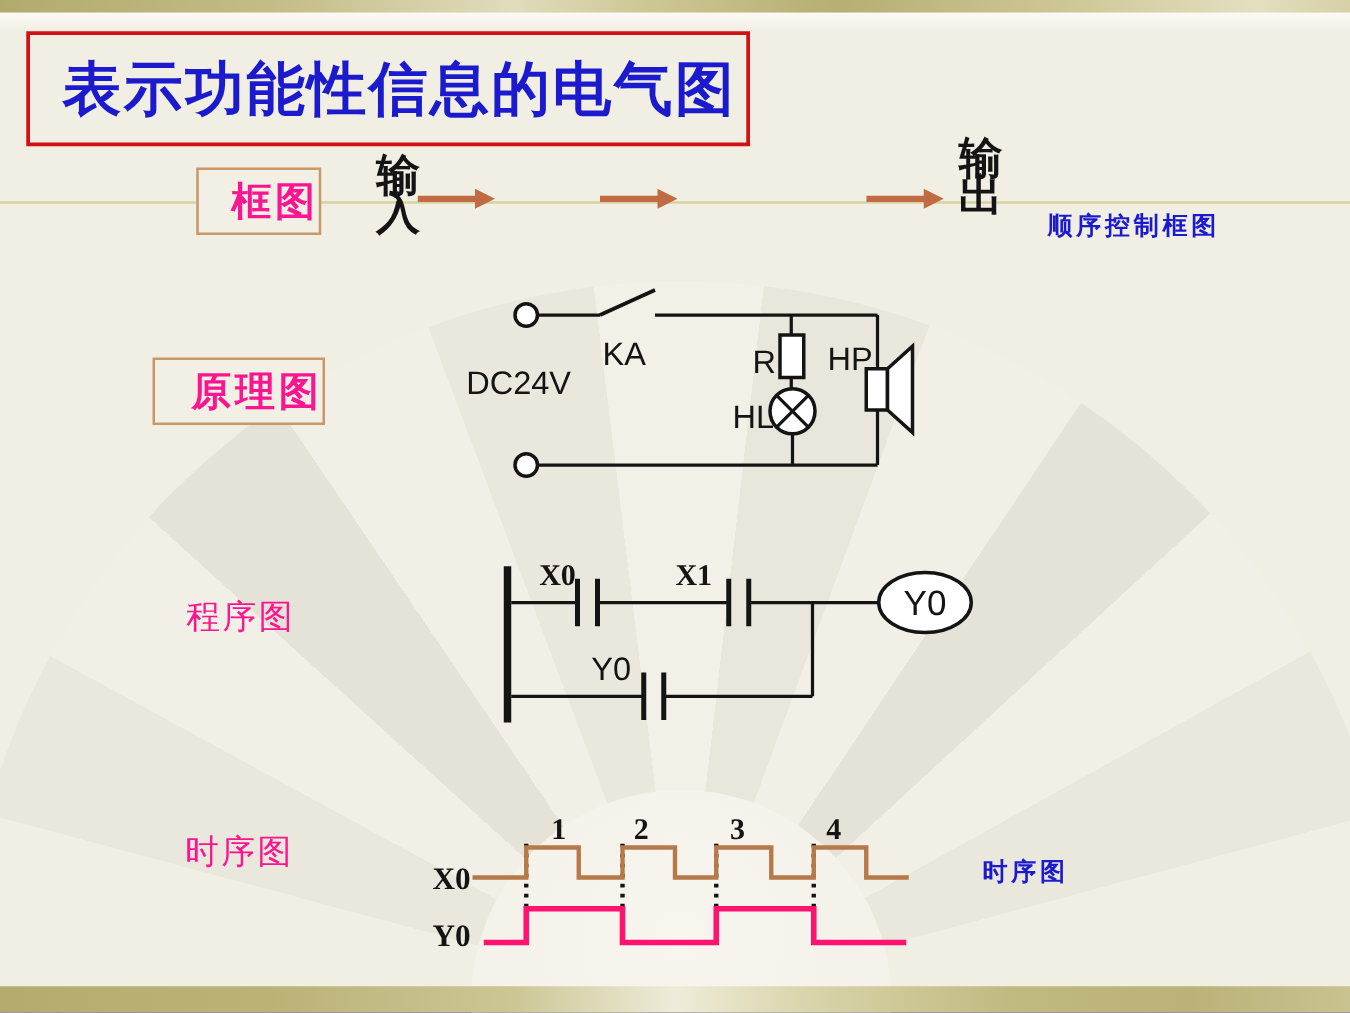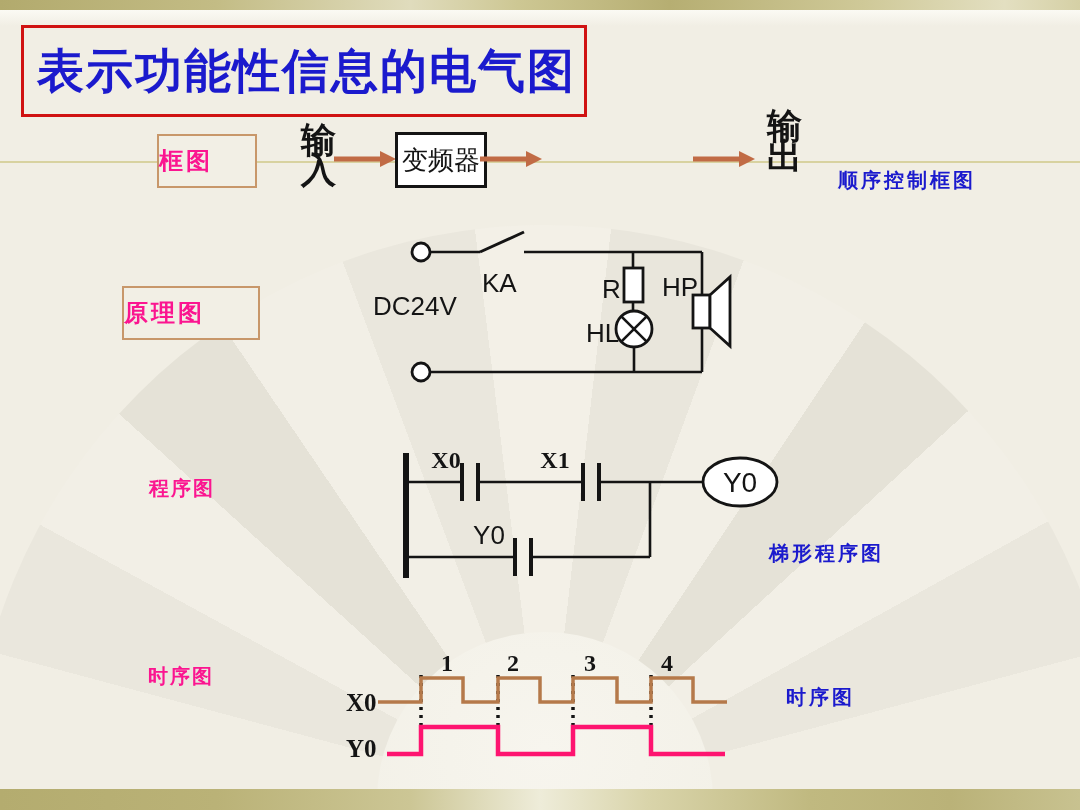--- a/index.html
+++ b/index.html
@@ -24,29 +24,29 @@
     background:conic-gradient(from -75deg,
       #eae7dd 0deg 13.6deg,#f2efe6 13.6deg 27.2deg,#e5e2d7 27.2deg 40.8deg,
       #f2efe6 40.8deg 54.4deg,#eae7dd 54.4deg 68deg,#f3f0e7 68deg 81.6deg,
       #e9e6dc 81.6deg 95.2deg,#f2efe6 95.2deg 108.8deg,#e5e2d7 108.8deg 122.4deg,
       #f2efe6 122.4deg 136deg,#eae7dd 136deg 150deg,transparent 150deg 360deg);}
   .fan-hub{position:absolute;left:377px;top:632px;width:336px;height:336px;border-radius:50%;z-index:0;
     background:radial-gradient(circle at 50% 35%,#f7f5ee 0%,#f3f1e8 70%,#f1eee4 100%);}
   .hline{position:absolute;left:0;top:161px;width:1080px;height:2px;background:#d8d2a0;z-index:1;}
   
   .title-box{position:absolute;left:21px;top:25px;width:560px;height:86px;z-index:2;
-    border:3px solid var(--title-border-red);background:#f1eee4;display:flex;align-items:center;}
+    border:3px solid var(--title-border-red);background:#f1eee4;display:flex;align-items:center;padding-left:13px;}
   .title-text{font-family:"Liberation Serif","DejaVu Serif",serif;font-weight:bold;
     font-size:47px;color:var(--title-blue);padding-left:13px;letter-spacing:2px;white-space:nowrap;}
   
   .row-label-box{position:absolute;z-index:2;border:2px solid var(--label-border-tan);
     background:#f2efe5;color:var(--label-pink);font-family:"Liberation Serif","DejaVu Serif",serif;
-    font-weight:bold;font-size:24px;text-align:left;letter-spacing:3px;}
+    font-weight:bold;font-size:32px;text-align:right;letter-spacing:3px;}
   .row-label{position:absolute;z-index:2;color:var(--label-pink);
-    font-family:"Liberation Serif","DejaVu Serif",serif;font-weight:bold;font-size:20px;letter-spacing:2px;}
+    font-family:"Liberation Serif","DejaVu Serif",serif;font-weight:normal;font-size:27px;letter-spacing:2px;}
   
   .caption{position:absolute;z-index:2;color:var(--caption-blue);font-weight:bold;
     font-family:"Liberation Serif","DejaVu Serif",serif;font-size:20px;letter-spacing:3px;white-space:nowrap;}
   
   .io-label{position:absolute;z-index:2;width:32px;font-family:"Liberation Serif","DejaVu Serif",serif;
     font-weight:bold;font-size:35px;line-height:30px;color:var(--ink);word-break:break-all;}
   .block-box{position:absolute;top:132px;height:50px;z-index:2;border:3px solid var(--ink);background:#fff;
     display:flex;align-items:center;justify-content:center;
     font-family:"Liberation Serif","DejaVu Serif",serif;font-size:26px;color:var(--ink);white-space:nowrap;}
   .flow-arrow{position:absolute;z-index:2;}
@@ -79,21 +79,20 @@
   <div class="title-box">
     <div class="title-text">表示功能性信息的电气图</div>
   </div>
 
   <div class="row-label-box" style="left:157px;top:134px;width:96px;height:50px;line-height:50px;">框图</div>
   <div class="io-label" style="left:301px;top:126px;">输入</div>
   <svg class="flow-arrow" style="left:334px;top:148px;" width="62" height="22">
     <line class="arrowline" x1="0" y1="11" x2="47" y2="11"></line>
     <polygon class="arrowhead" points="46,3 62,11 46,19"></polygon>
   </svg>
-  <div class="block-box" style="left:395px;width:86px;">变频器</div>
   <svg class="flow-arrow" style="left:480px;top:148px;" width="62" height="22">
     <line class="arrowline" x1="0" y1="11" x2="47" y2="11"></line>
     <polygon class="arrowhead" points="46,3 62,11 46,19"></polygon>
   </svg>
   <svg class="flow-arrow" style="left:693px;top:148px;" width="62" height="22">
     <line class="arrowline" x1="0" y1="11" x2="47" y2="11"></line>
     <polygon class="arrowhead" points="46,3 62,11 46,19"></polygon>
   </svg>
   <div class="io-label" style="left:767px;top:112px;">输出</div>
   <div class="caption" style="left:838px;top:167px;">顺序控制框图</div>
@@ -138,21 +137,20 @@
     <text class="svglabel" style="font-size:28px" x="345" y="49" text-anchor="middle">Y0</text>
     <line class="wire" x1="255" y1="39" x2="255" y2="114"></line>
     <line class="wire" x1="14" y1="114" x2="120" y2="114"></line>
     <line class="wire wire-contact" x1="120" y1="95" x2="120" y2="133"></line>
     <line class="wire wire-contact" x1="136" y1="95" x2="136" y2="133"></line>
     <line class="wire" x1="136" y1="114" x2="255" y2="114"></line>
     <text class="svglabel-serif" x="51" y="25" text-anchor="middle">X0</text>
     <text class="svglabel-serif" x="160" y="25" text-anchor="middle">X1</text>
     <text class="svglabel" x="94" y="101" text-anchor="middle">Y0</text>
   </svg>
-  <div class="caption" style="left:769px;top:540px;">梯形程序图</div>
 
   <div class="row-label" style="left:148px;top:663px;">时序图</div>
   <svg class="diagram" style="left:340px;top:645px;" width="440" height="125">
     <line class="dots" x1="81" y1="30" x2="81" y2="110"></line>
     <line class="dots" x1="158" y1="30" x2="158" y2="110"></line>
     <line class="dots" x1="233" y1="30" x2="233" y2="110"></line>
     <line class="dots" x1="311" y1="30" x2="311" y2="110"></line>
     <polyline class="wave-x0" points="38,57 81,57 81,33 123,33 123,57 158,57 158,33 200,33 200,57 233,57 233,33 277,33 277,57 311,57 311,33 353,33 353,57 387,57"></polyline>
     <polyline class="wave-y0" points="47,109 81,109 81,82 158,82 158,109 233,109 233,82 311,82 311,109 385,109"></polyline>
     <text class="svglabel-serif" x="107" y="26" text-anchor="middle">1</text>

